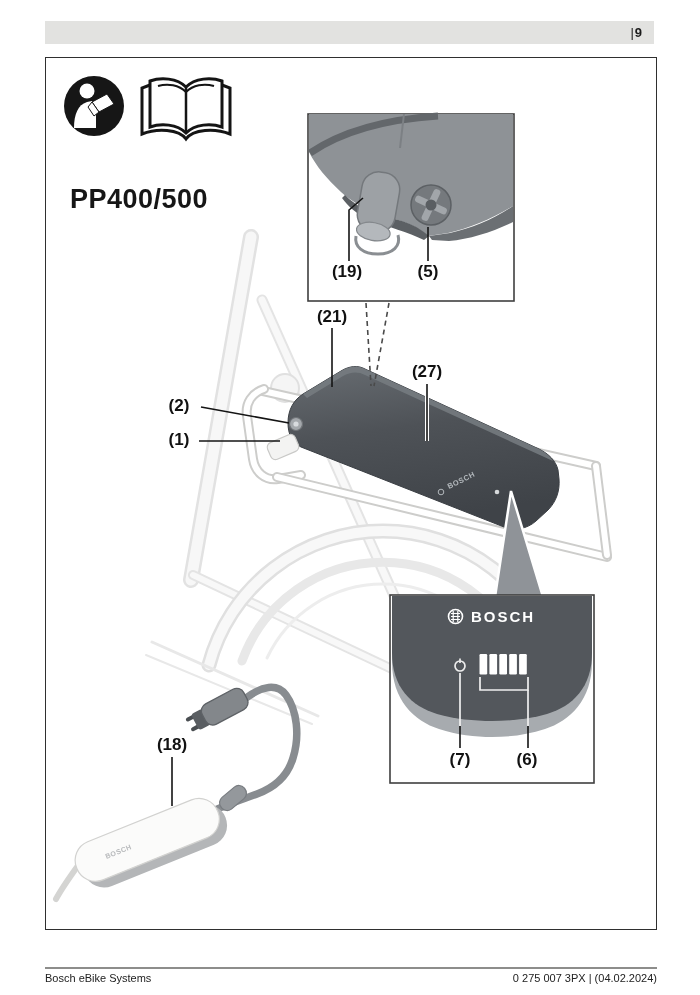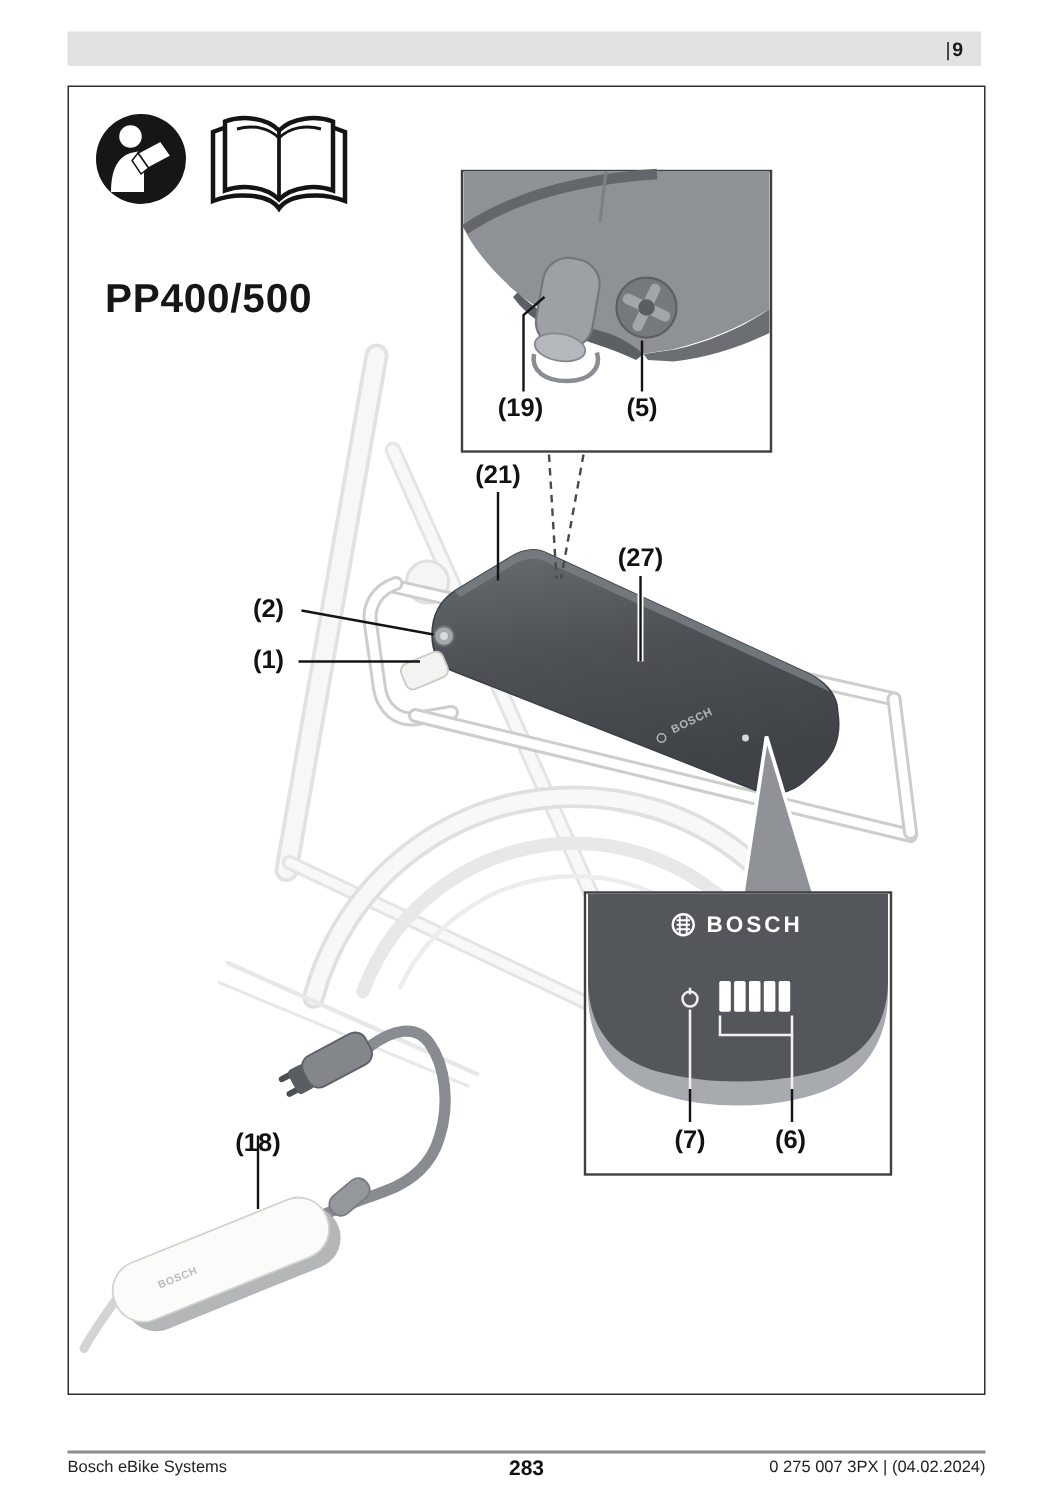--- a/index.html
+++ b/index.html
@@ -206,28 +206,27 @@
   <div class="model-label">PP400/500</div>
 
   <div class="callout" style="left:322px;top:262px;width:50px;">(19)</div>
   <div class="callout" style="left:403px;top:262px;width:50px;">(5)</div>
   <div class="callout" style="left:307px;top:307px;width:50px;">(21)</div>
   <div class="callout" style="left:402px;top:362px;width:50px;">(27)</div>
   <div class="callout" style="left:156px;top:396px;width:46px;">(2)</div>
   <div class="callout" style="left:156px;top:430px;width:46px;">(1)</div>
   <div class="callout" style="left:437px;top:750px;width:46px;">(7)</div>
   <div class="callout" style="left:504px;top:750px;width:46px;">(6)</div>
-  <div class="callout" style="left:147px;top:752px;width:50px;">(18)</div>
+  <div class="callout" style="left:147px;top:735px;width:50px;">(18)</div>
 
   <div class="bosch-logo">
     <svg width="17" height="17" viewBox="0 0 17 17">
       <circle cx="8.5" cy="8.5" r="7" fill="none" stroke="#ffffff" stroke-width="1.6"></circle>
       <path d="M4,5.5 H13 M4,8.5 H13 M4,11.5 H13 M6.2,3 V14 M10.8,3 V14" stroke="#ffffff" stroke-width="1.2" fill="none"></path>
     </svg>
     <span>BOSCH</span>
   </div>
 
   <div class="footer-rule"></div>
   <span class="footer-left">Bosch eBike Systems</span>
-  <span class="footer-center">283</span>
   <span class="footer-right">0 275 007 3PX | (04.02.2024)</span>
 
 </div>
 
 </body></html>

